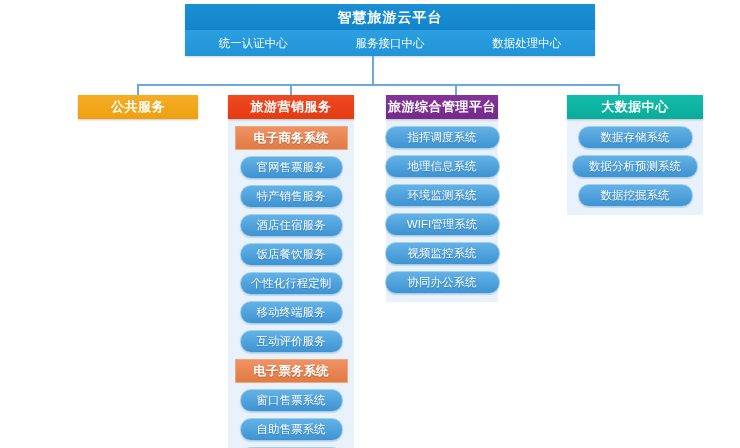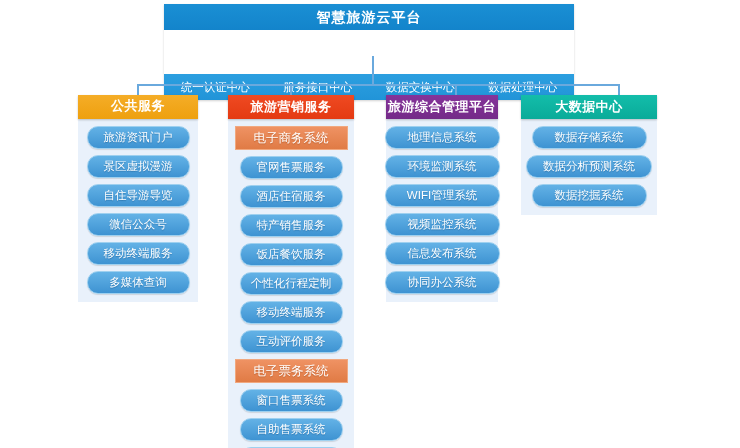--- a/index.html
+++ b/index.html
@@ -7,32 +7,32 @@
     width:740px;height:448px;
     background:#ffffff;
     font-family:"Liberation Sans","DejaVu Sans",sans-serif;
     overflow:hidden;
     position:relative;
   }
   #root{position:absolute;left:0;top:0;width:740px;height:448px;}
 
   
   .platform{
-    position:absolute;left:164px;top:4px;width:410px;
+    position:absolute;left:185px;top:4px;width:410px;
     box-shadow:0 1px 2px rgba(0,0,0,.18);
   }
   .platform-title{
     height:26px;line-height:26px;text-align:center;
     background:linear-gradient(180deg,#1a8fd4 0%,#1384cb 100%);
     color:#ffffff;font-size:14px;font-weight:bold;letter-spacing:1px;
   }
   .platform-sub{
     height:26px;
     background:linear-gradient(180deg,#2c9fe0 0%,#2194d8 100%);
-    display:flex;align-items:stretch;margin-top:44px;
+    display:flex;align-items:stretch;
   }
   .platform-sub .cell{
     flex:1;display:flex;align-items:center;justify-content:center;
     color:#ffffff;font-size:11.5px;
   }
 
   
   .conn{position:absolute;background:#6aa9dd;}
   .v{width:2px;}
   .h{height:2px;}
@@ -54,110 +54,101 @@
     color:#ffffff;font-size:11.5px;
     border-radius:11px;
     background:linear-gradient(180deg,#63b2e6 0%,#3e93d2 100%);
     border:1px solid #9ed0ef;
     box-shadow:0 1px 1px rgba(0,0,0,.12);
     display:flex;align-items:center;justify-content:center;
     height:21px;white-space:nowrap;
     text-shadow:0 1px 1px rgba(0,60,110,.35);
   }
   .subhead{
-    color:#ffffff;font-size:12.5px;font-weight:normal;
+    color:#ffffff;font-size:12.5px;font-weight:bold;
     background:linear-gradient(180deg,#ef9263 0%,#e07b45 100%);
     border:1px solid #f0a87f;
     display:flex;align-items:center;justify-content:center;
     height:22px;white-space:nowrap;
     text-shadow:0 1px 1px rgba(120,50,10,.35);
   }
 
   
-  #col-public   {left:78px; top:95px; width:120px;font-family:Liberation Mono, monospace;}
+  #col-public   {left:78px; top:95px; width:120px;}
   #col-public   .col-head{background:linear-gradient(180deg,#f5ad27 0%,#eea00f 100%);}
   #col-public   .pill{width:101px;}
 
   #col-market   {left:228px; top:95px; width:126px;}
   #col-market   .col-head{background:linear-gradient(180deg,#ef4a22 0%,#e43a12 100%);}
   #col-market   .pill{width:101px;}
   #col-market   .subhead{width:111px;}
 
   #col-manage   {left:386px; top:95px; width:112px;}
   #col-manage   .col-head{background:linear-gradient(180deg,#85349a 0%,#742a88 100%);}
   #col-manage   .pill{width:113px;}
 
-  #col-bigdata  {left:521px; top:95px; width:136px;}
+  #col-bigdata  {left:567px; top:95px; width:136px;}
   #col-bigdata  .col-head{background:linear-gradient(180deg,#13bdaa 0%,#0aab99 100%);}
   #col-bigdata  .pill{width:113px;}
   #col-bigdata  .pill.wide{width:124px;}
 </style>
 </head>
 <body>
 
 <div id="root">
 
   <div class="platform">
     <div class="platform-title">智慧旅游云平台</div>
     <div class="platform-sub">
       <div class="cell">统一认证中心</div>
       <div class="cell">服务接口中心</div>
-      <div class="cell">数据交换中心</div>
       <div class="cell">数据处理中心</div>
     </div>
   </div>
 
   <div class="conn v" style="left:372px;top:56px;height:28px;"></div>
 
   <div class="conn h" style="left:137px;top:84px;width:482px;"></div>
 
   <div class="conn v" style="left:137px;top:84px;height:12px;"></div>
   <div class="conn v" style="left:290px;top:84px;height:12px;"></div>
   <div class="conn v" style="left:455px;top:84px;height:12px;"></div>
   <div class="conn v" style="left:618px;top:84px;height:12px;"></div>
 
   <div class="col" id="col-public">
     <div class="col-head">公共服务</div>
-    <div class="col-body">
-      <div class="pill">旅游资讯门户</div>
-      <div class="pill">景区虚拟漫游</div>
-      <div class="pill">自住导游导览</div>
-      <div class="pill">微信公众号</div>
-      <div class="pill">移动终端服务</div>
-      <div class="pill">多媒体查询</div>
-    </div>
   </div>
 
   <div class="col" id="col-market">
     <div class="col-head">旅游营销服务</div>
     <div class="col-body">
       <div class="subhead">电子商务系统</div>
       <div class="pill">官网售票服务</div>
+      <div class="pill">特产销售服务</div>
       <div class="pill">酒店住宿服务</div>
-      <div class="pill">特产销售服务</div>
       <div class="pill">饭店餐饮服务</div>
       <div class="pill">个性化行程定制</div>
       <div class="pill">移动终端服务</div>
       <div class="pill">互动评价服务</div>
       <div class="subhead">电子票务系统</div>
       <div class="pill">窗口售票系统</div>
       <div class="pill">自助售票系统</div>
       <div class="pill">分销系统</div>
 
     </div>
   </div>
 
   <div class="col" id="col-manage">
     <div class="col-head">旅游综合管理平台</div>
     <div class="col-body">
+      <div class="pill">指挥调度系统</div>
       <div class="pill">地理信息系统</div>
       <div class="pill">环境监测系统</div>
       <div class="pill">WIFI管理系统</div>
       <div class="pill">视频监控系统</div>
-      <div class="pill">信息发布系统</div>
       <div class="pill">协同办公系统</div>
     </div>
   </div>
 
   <div class="col" id="col-bigdata">
     <div class="col-head">大数据中心</div>
     <div class="col-body">
       <div class="pill">数据存储系统</div>
       <div class="pill wide">数据分析预测系统</div>
       <div class="pill">数据挖掘系统</div>

